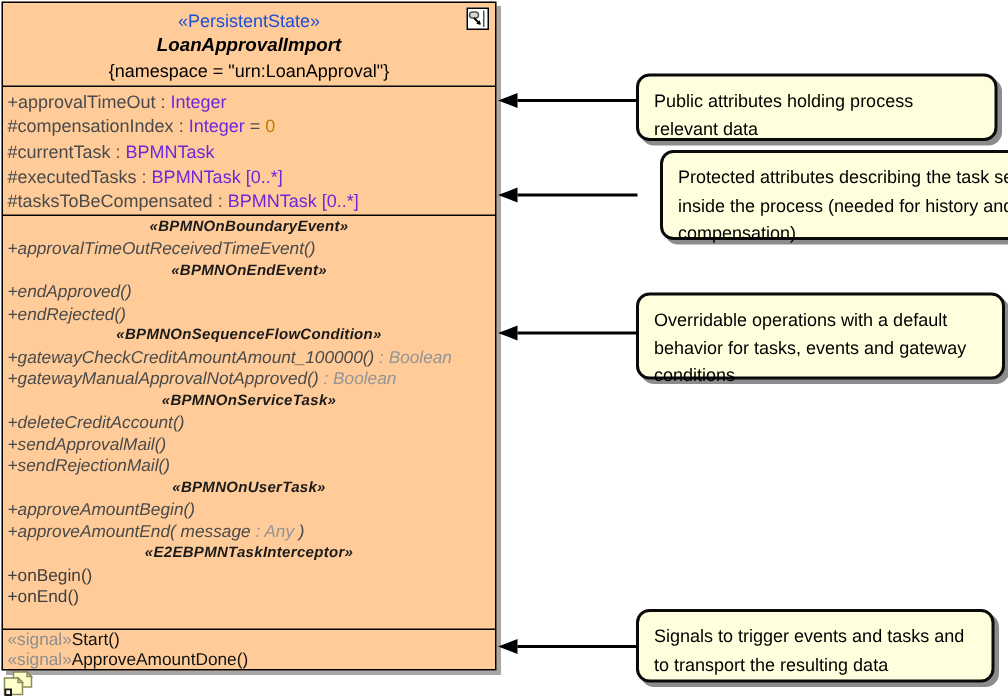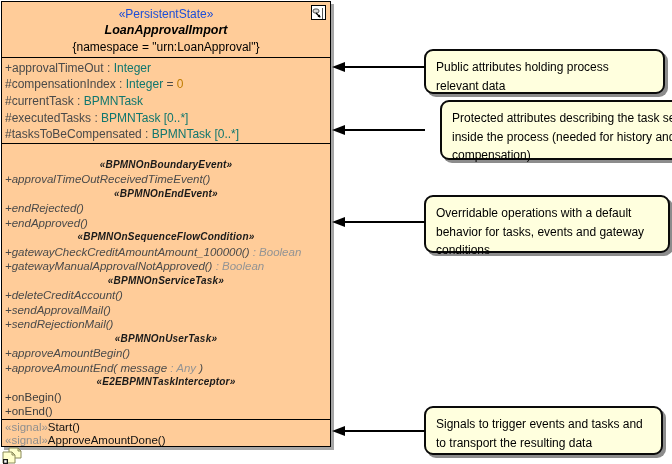--- a/index.html
+++ b/index.html
@@ -15,24 +15,24 @@
     display:flex; flex-direction:column;
   }
   .compartment { position:relative; width:100%; }
   .cmp-header { height:55px; text-align:center; padding-top:4px; }
   .hdr-stereotype { font-size:12px; color:#1d4ed8; line-height:16px; }
   .hdr-name { font-size:12.5px; font-weight:bold; font-style:italic; color:#000; line-height:17px; }
   .hdr-namespace { font-size:12px; color:#000; line-height:17px; }
 
   .cmp-attrs { height:86px; border-top:1.4px solid #000; padding:2px 0 0 3px; }
   .attr { font-size:12px; line-height:16.6px; color:#4A4A4A; white-space:nowrap; }
-  .attr .ty { color:#0f766e; }
+  .attr .ty { color:#6d28d9; }
   .attr .def { color:#BF7C00; }
 
-  .cmp-ops { height:277px; border-top:1.4px solid #000; padding-top:14px; }
+  .cmp-ops { height:277px; border-top:1.4px solid #000; padding-top:1px; }
   .op-row { height:14.5px; line-height:14.5px; white-space:nowrap; }
   .op { font-size:11.5px; font-style:italic; color:#4A4A4A; padding-left:3px; }
   .op .ty { color:#949494;margin-top:40px; }
   .op.plain { font-style:normal; color:#3d3d3d; }
   .op-st { font-size:10px; font-weight:bold; font-style:italic; color:#1A1A1A;
            text-align:center; letter-spacing:0.2px; }
 
   .cmp-signals { height:27px; border-top:1.4px solid #000; padding:1px 0 0 3px; }
   .sig { font-size:11.5px; line-height:13px; white-space:nowrap; }
   .sig .sst { color:#8F8F8F; }
@@ -94,22 +94,22 @@
       <div class="attr"><span>#compensationIndex</span><span> : </span><span class="ty">Integer</span><span> = </span><span class="def">0</span></div>
       <div class="attr"><span>#currentTask</span><span> : </span><span class="ty">BPMNTask</span></div>
       <div class="attr"><span>#executedTasks</span><span> : </span><span class="ty">BPMNTask [0..*]</span></div>
       <div class="attr"><span>#tasksToBeCompensated</span><span> : </span><span class="ty">BPMNTask [0..*]</span></div>
     </div>
 
     <div class="compartment cmp-ops">
       <div class="op-row op-st">«BPMNOnBoundaryEvent»</div>
       <div class="op-row op"><span>+approvalTimeOutReceivedTimeEvent()</span></div>
       <div class="op-row op-st">«BPMNOnEndEvent»</div>
+      <div class="op-row op"><span>+endApproved()</span></div>
       <div class="op-row op"><span>+endRejected()</span></div>
-      <div class="op-row op"><span>+endApproved()</span></div>
       <div class="op-row op-st">«BPMNOnSequenceFlowCondition»</div>
       <div class="op-row op"><span>+gatewayCheckCreditAmountAmount_100000()</span><span class="ty"> : Boolean</span></div>
       <div class="op-row op"><span>+gatewayManualApprovalNotApproved()</span><span class="ty"> : Boolean</span></div>
       <div class="op-row op-st">«BPMNOnServiceTask»</div>
       <div class="op-row op"><span>+deleteCreditAccount()</span></div>
       <div class="op-row op"><span>+sendApprovalMail()</span></div>
       <div class="op-row op"><span>+sendRejectionMail()</span></div>
       <div class="op-row op-st">«BPMNOnUserTask»</div>
       <div class="op-row op"><span>+approveAmountBegin()</span></div>
       <div class="op-row op"><span>+approveAmountEnd( message</span><span class="ty"> : Any</span><span> )</span></div>

